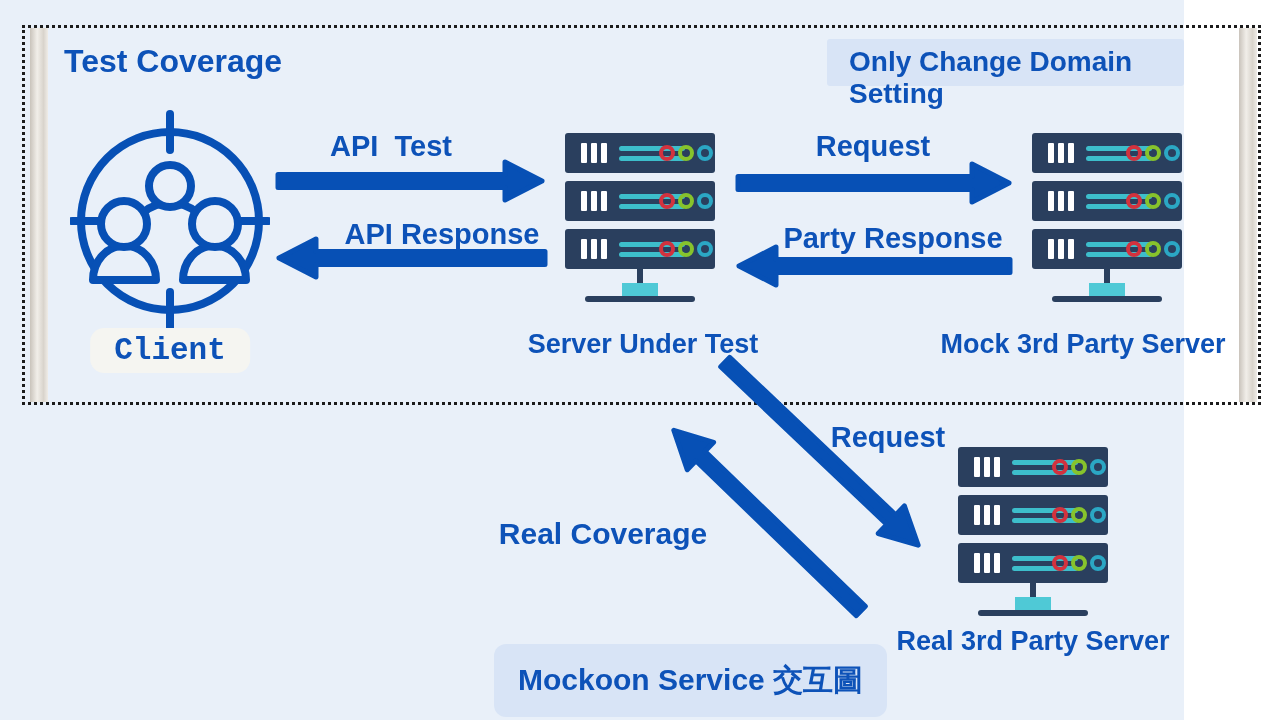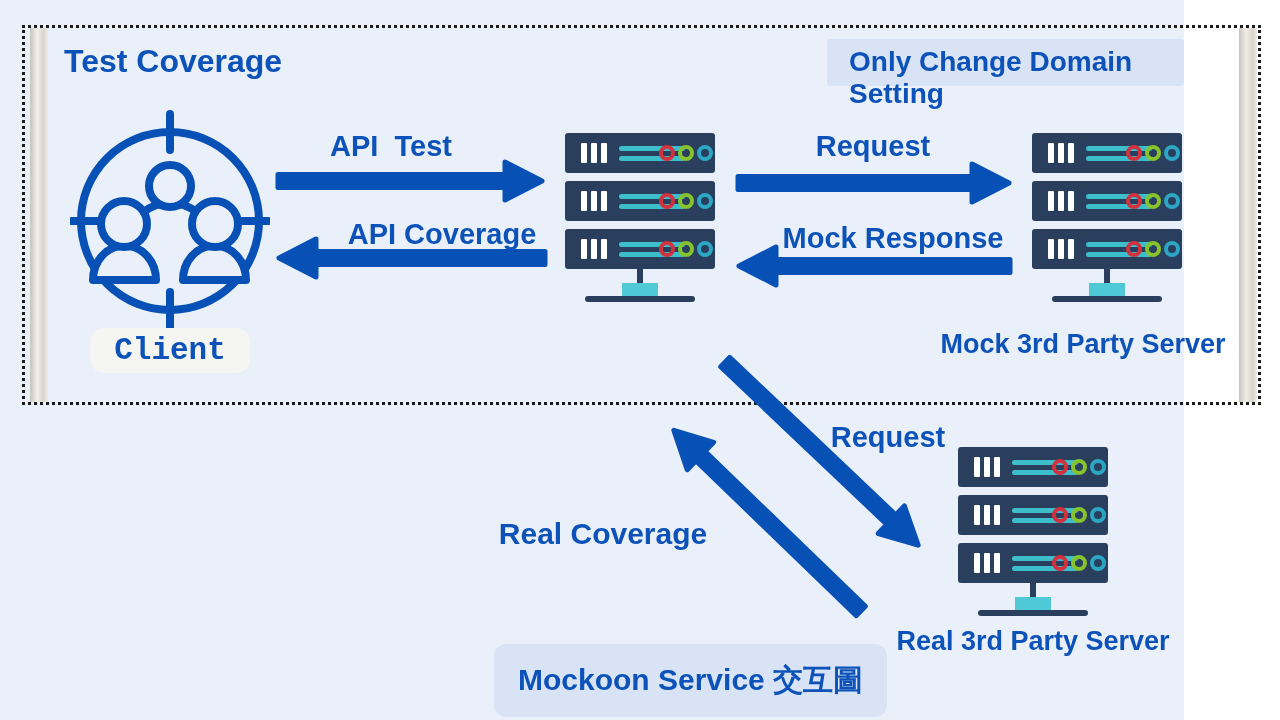--- a/index.html
+++ b/index.html
@@ -163,42 +163,43 @@
     <rect x="54" y="109" width="66" height="5" rx="2.5" fill="#3dbecb"></rect>
     <rect x="54" y="119" width="66" height="5" rx="2.5" fill="#3dbecb"></rect>
     <circle cx="102" cy="116" r="6" fill="none" stroke="#d2323e" stroke-width="4"></circle>
     <circle cx="121" cy="116" r="6" fill="none" stroke="#87c32c" stroke-width="4"></circle>
     <circle cx="140" cy="116" r="6" fill="none" stroke="#2ba7c4" stroke-width="4"></circle>
   <rect x="72" y="136" width="6" height="24" fill="#2a3f5e"></rect>
   <rect x="57" y="150" width="36" height="16" fill="#4fc9d6"></rect>
   <rect x="20" y="163" width="110" height="6" rx="3" fill="#2a3f5e"></rect>
 </svg></div>
 
+  <div class="node-label" style="left:643px; top:329px;">Server Under Test</div>
   <div class="node-label" style="left:1083px; top:329px;">Mock 3rd Party Server</div>
   <div class="node-label" style="left:1033px; top:626px;">Real 3rd Party Server</div>
 
   <div class="arrow" style="left:275px; top:158px;"><svg width="270" height="46" viewBox="0 0 270 46">
     <path d="M3 16.5 L230 16.5 L230 4 L267 23 L230 42 L230 29.5 L3 29.5 Z" fill="#0750b5" stroke="#0750b5" stroke-width="5" stroke-linejoin="round" stroke-linecap="round"></path>
   </svg></div>
   <div class="arrow-label" style="left:391px; top:130px;">API  Test</div>
 
   <div class="arrow flip" style="left:276px; top:235px;"><svg width="272" height="46" viewBox="0 0 272 46">
     <path d="M3 16.5 L232 16.5 L232 4 L269 23 L232 42 L232 29.5 L3 29.5 Z" fill="#0750b5" stroke="#0750b5" stroke-width="5" stroke-linejoin="round" stroke-linecap="round"></path>
   </svg></div>
-  <div class="arrow-label" style="left:442px; top:218px;">API Coverage</div>
+  <div class="arrow-label" style="left:442px; top:218px;">API Response</div>
 
   <div class="arrow" style="left:735px; top:160px;"><svg width="277" height="46" viewBox="0 0 277 46">
     <path d="M3 16.5 L237 16.5 L237 4 L274 23 L237 42 L237 29.5 L3 29.5 Z" fill="#0750b5" stroke="#0750b5" stroke-width="5" stroke-linejoin="round" stroke-linecap="round"></path>
   </svg></div>
   <div class="arrow-label" style="left:873px; top:130px;">Request</div>
 
   <div class="arrow flip" style="left:736px; top:243px;"><svg width="277" height="46" viewBox="0 0 277 46">
     <path d="M3 16.5 L237 16.5 L237 4 L274 23 L237 42 L237 29.5 L3 29.5 Z" fill="#0750b5" stroke="#0750b5" stroke-width="5" stroke-linejoin="round" stroke-linecap="round"></path>
   </svg></div>
-  <div class="arrow-label" style="left:893px; top:222px;">Mock Response</div>
+  <div class="arrow-label" style="left:893px; top:222px;">Party Response</div>
 
   <div class="arrow rot-dr" style="left:723px; top:337px;"><svg width="272" height="46" viewBox="0 0 272 46">
     <path d="M3 16.5 L232 16.5 L232 4 L269 23 L232 42 L232 29.5 L3 29.5 Z" fill="#0750b5" stroke="#0750b5" stroke-width="5" stroke-linejoin="round" stroke-linecap="round"></path>
   </svg></div>
   <div class="arrow-label" style="left:888px; top:421px;">Request</div>
 
   <div class="arrow rot-ul" style="left:863px; top:590px;"><svg width="266" height="46" viewBox="0 0 266 46">
     <path d="M3 16.5 L226 16.5 L226 4 L263 23 L226 42 L226 29.5 L3 29.5 Z" fill="#0750b5" stroke="#0750b5" stroke-width="5" stroke-linejoin="round" stroke-linecap="round"></path>
   </svg></div>
   <div class="arrow-label" style="left:603px; top:517px; font-size:30px;">Real Coverage</div>

